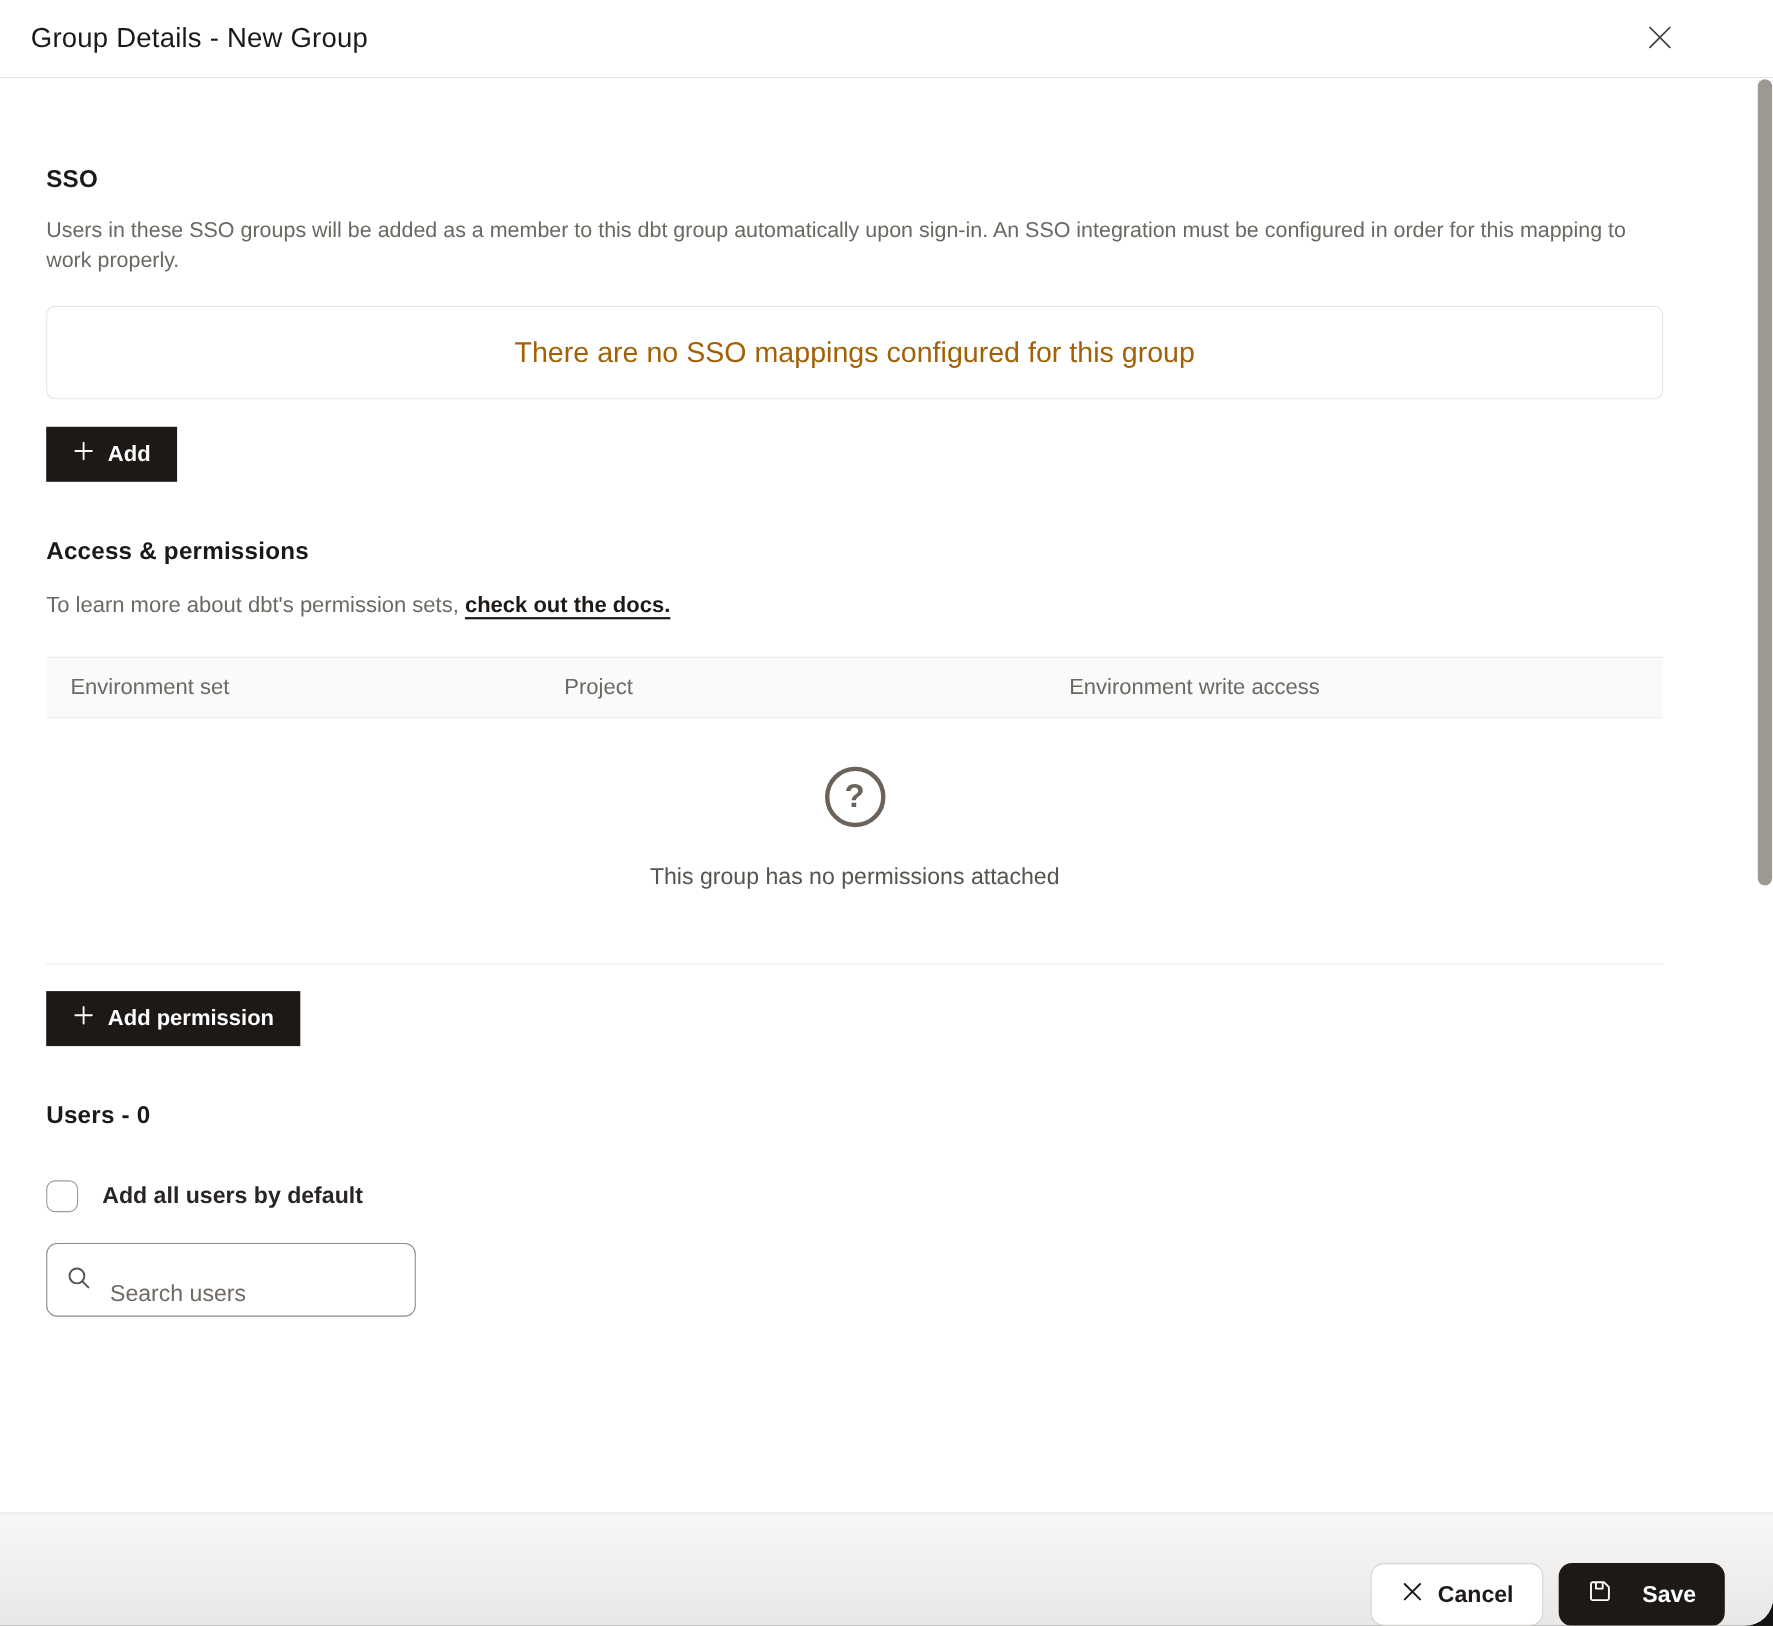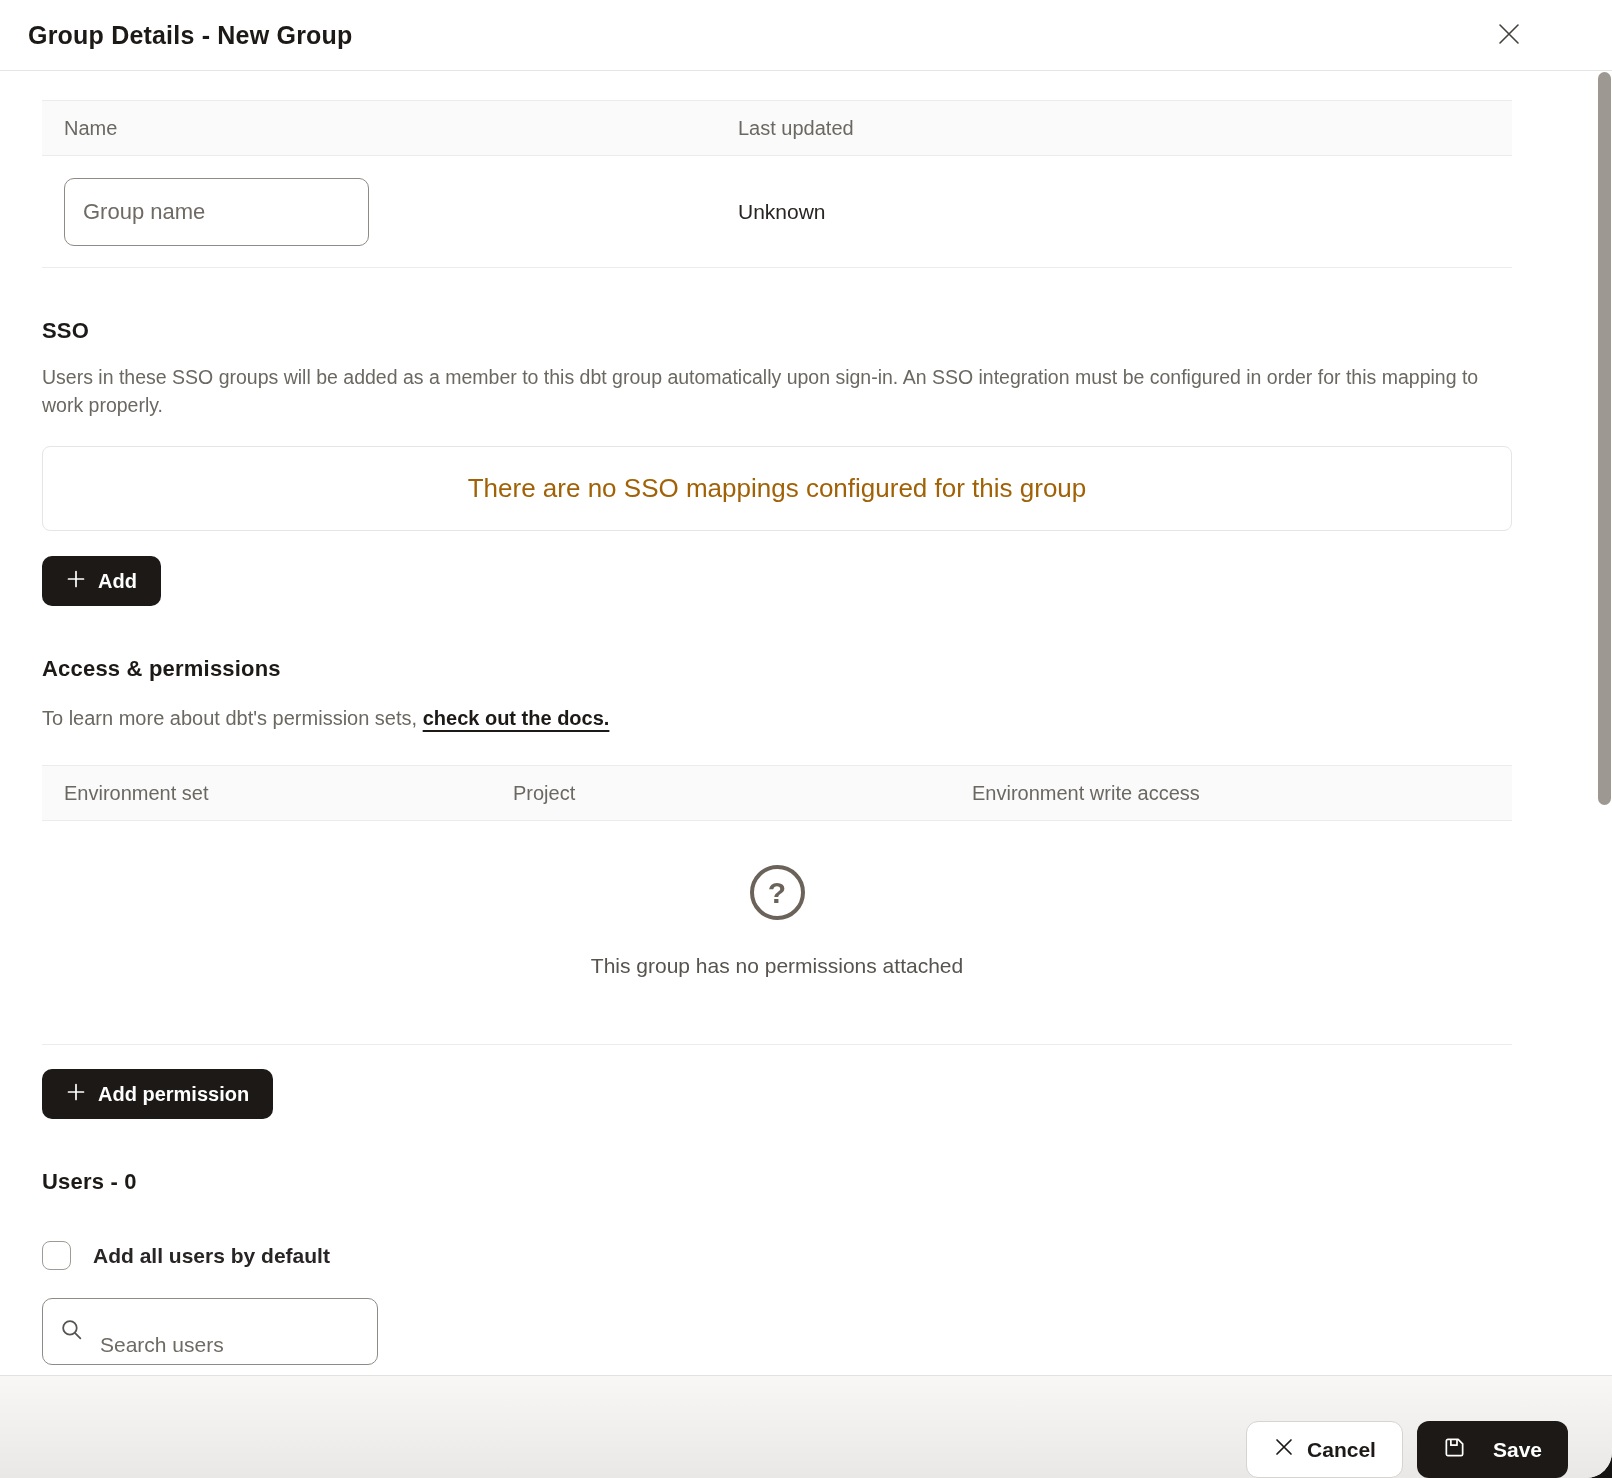--- a/index.html
+++ b/index.html
@@ -1,21 +1,21 @@
 <!DOCTYPE html>
 <html><head>
 <meta charset="utf-8">
 <style>
   html,body{margin:0;padding:0;background:#161412;font-family:"Liberation Sans","DejaVu Sans",sans-serif;}
   .page{position:relative;width:1612px;height:1478px;background:#ffffff;overflow:hidden;
         border-bottom-right-radius:26px;color:#1c1917;}
   
   .modal-header{height:71px;display:flex;align-items:center;justify-content:space-between;
                 padding:0 28px;border-bottom:1px solid #e7e5e4;box-sizing:border-box;}
-  .modal-title{font-size:25px;font-weight:700;color:#1c1917;letter-spacing:0.2px;}
+  .modal-title{font-size:25px;font-weight:400;color:#1c1917;letter-spacing:0.2px;}
   .close-btn{width:34px;height:34px;display:flex;align-items:center;justify-content:center;
              background:none;border:none;cursor:pointer;padding:0;margin-right:58px;}
   
   .content{padding:29px 100px 0 42px;}
   .thead{display:grid;background:#fafafa;border-top:1px solid #ececeb;border-bottom:1px solid #ececeb;
          height:54px;align-items:center;}
   .thead .th{font-size:20px;color:#6b6862;padding-left:22px;}
   .grid1{grid-template-columns:674px 1fr;}
   .grid2{grid-template-columns:449px 459px 1fr;}
   .trow{display:grid;grid-template-columns:674px 1fr;align-items:center;height:111px;
@@ -23,21 +23,21 @@
   .trow .td{padding-left:22px;font-size:21px;color:#292524;}
   .name-input{width:305px;height:68px;box-sizing:border-box;border:1.5px solid #8f8a85;border-radius:10px;
               font-size:22px;padding:0 18px;color:#1c1917;font-family:inherit;outline:none;}
   .name-input::placeholder{color:#6f6a64;}
   h2.section{font-size:22px;font-weight:700;color:#1c1917;margin:44px 0 0 0;line-height:38px;letter-spacing:0.2px;}
   .section-desc{margin:13px 0 0 0;font-size:19.5px;line-height:28px;color:#6b6862;max-width:1460px;}
   .empty-box{margin-top:27px;border:1px solid #e7e5e4;border-radius:8px;height:83px;display:flex;
              align-items:center;justify-content:center;}
   .empty-box span{font-size:26px;color:#a16207;}
   .btn-dark{display:inline-flex;align-items:center;gap:12px;background:#1c1917;color:#fff;border:none;
-            border-radius:10px;height:50px;padding:0 24px;font-size:20px;font-weight:700;cursor:pointer;
+            border-radius:0;height:50px;padding:0 24px;font-size:20px;font-weight:700;cursor:pointer;
             font-family:inherit;}
   .btn-add{margin-top:25px;}
   .docs-line{margin:16px 0 0 0;font-size:20px;line-height:28px;}
   .docs-prefix{color:#6b6862;}
   .docs-link{color:#1c1917;font-weight:700;text-decoration:underline;text-underline-offset:5px;cursor:pointer;}
   .perm-table-head{margin-top:33px;}
   .perm-empty{border-bottom:1px solid #ececeb;padding:44px 0 66px 0;display:flex;flex-direction:column;
               align-items:center;}
   .q-icon{width:55px;height:55px;box-sizing:border-box;border:4px solid #6b6259;border-radius:50%;
           display:flex;align-items:center;justify-content:center;color:#6b6259;font-size:30px;font-weight:700;}
@@ -78,32 +78,20 @@
         <svg width="26" height="26" viewBox="0 0 26 26" fill="none" stroke="#44403c" stroke-width="1.6" stroke-linecap="round">
           <path d="M4 4 L22 22 M22 4 L4 22"></path>
         </svg>
       </span>
     </button>
   </div>
 
   <div class="content">
 
     
-    <div>
-      <div class="thead grid1">
-        <div class="th">Name</div>
-        <div class="th">Last updated</div>
-      </div>
-      <div class="trow">
-        <div class="td">
-          <input class="name-input" type="text" placeholder="Group name" style="">
-        </div>
-        <div class="td">Unknown</div>
-      </div>
-    </div>
 
     
     <h2 class="section">SSO</h2>
     <p class="section-desc">Users in these SSO groups will be added as a member to this dbt group automatically upon sign-in. An SSO integration must be configured in order for this mapping to work properly.</p>
     <div class="empty-box">
       <span>There are no SSO mappings configured for this group</span>
     </div>
     <button class="btn-dark btn-add">
       <span>
         <svg width="20" height="20" viewBox="0 0 20 20" fill="none" stroke="#ffffff" stroke-width="1.7" stroke-linecap="round">

